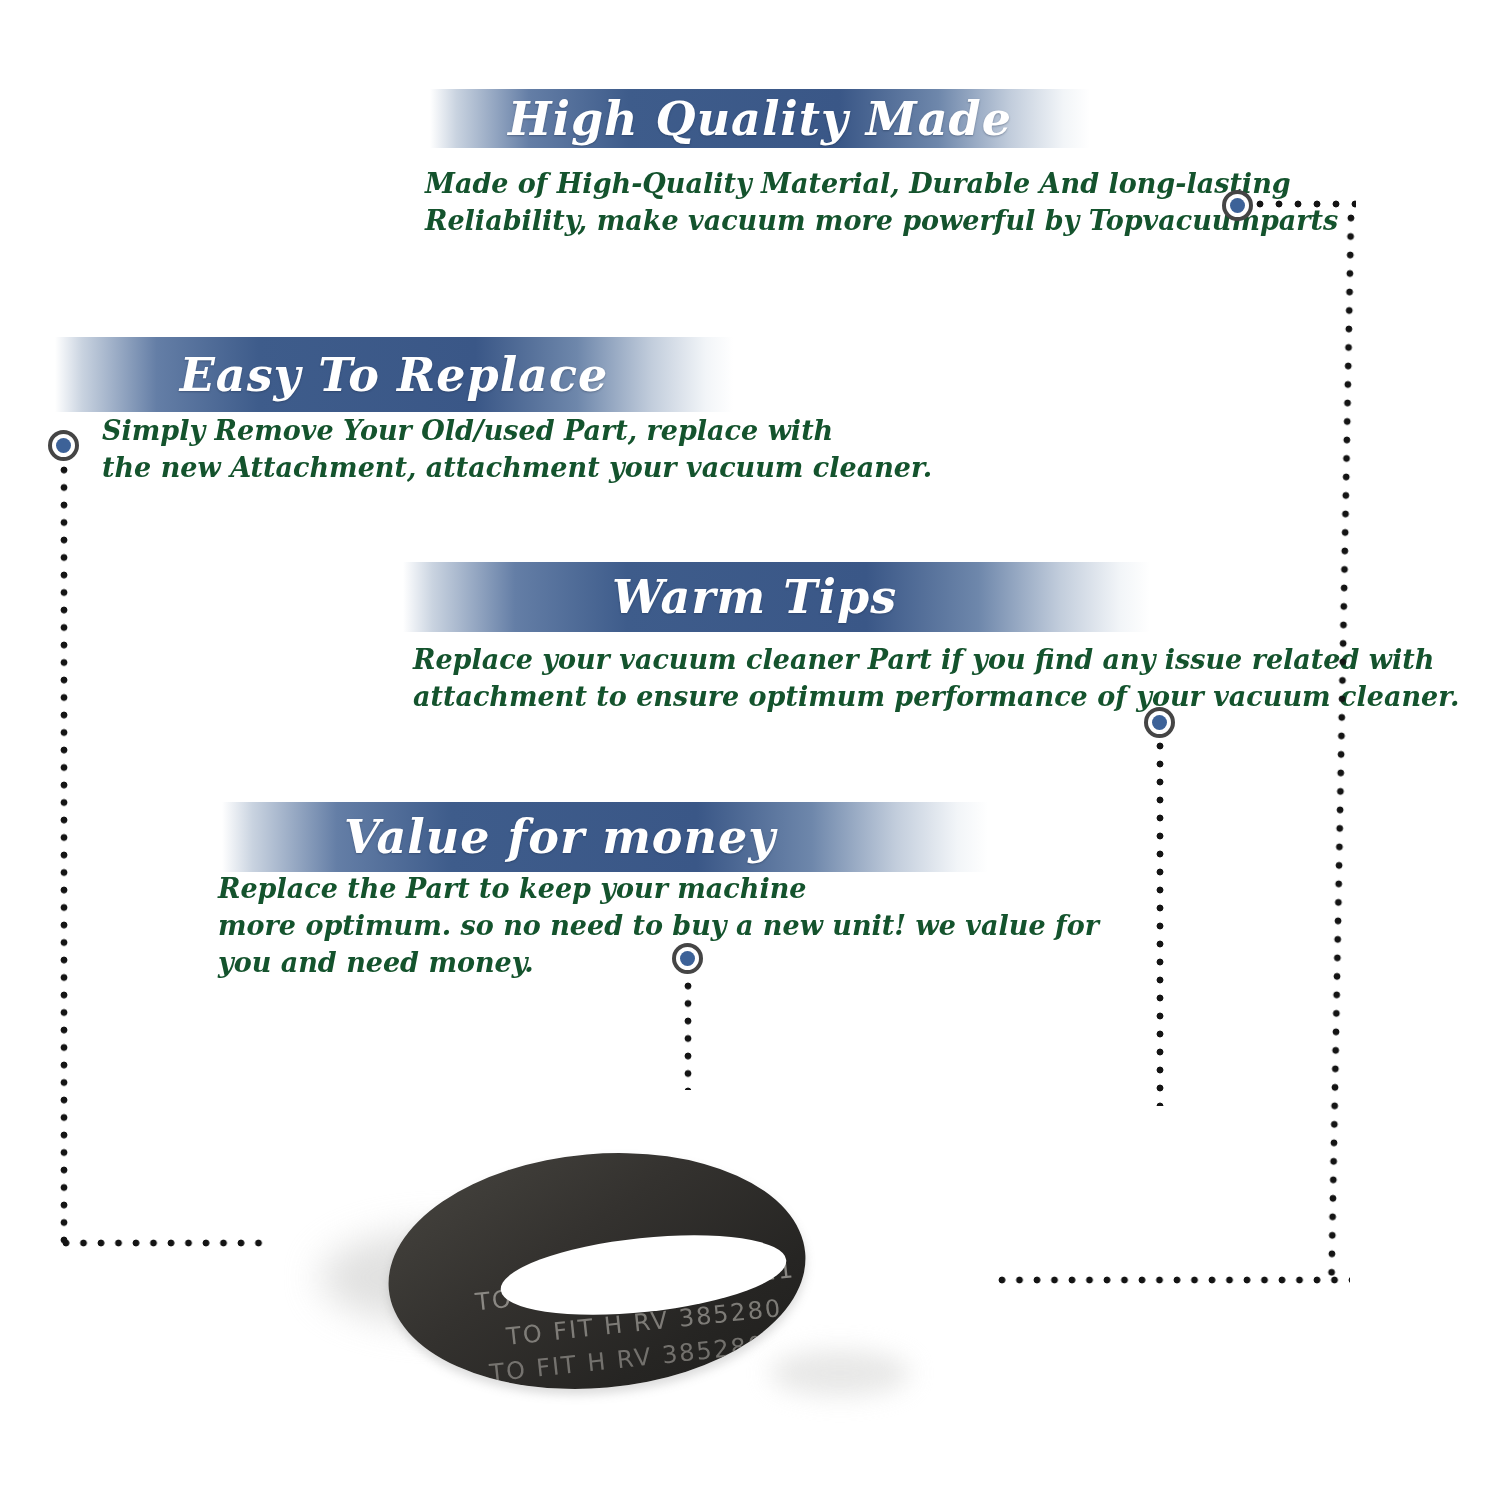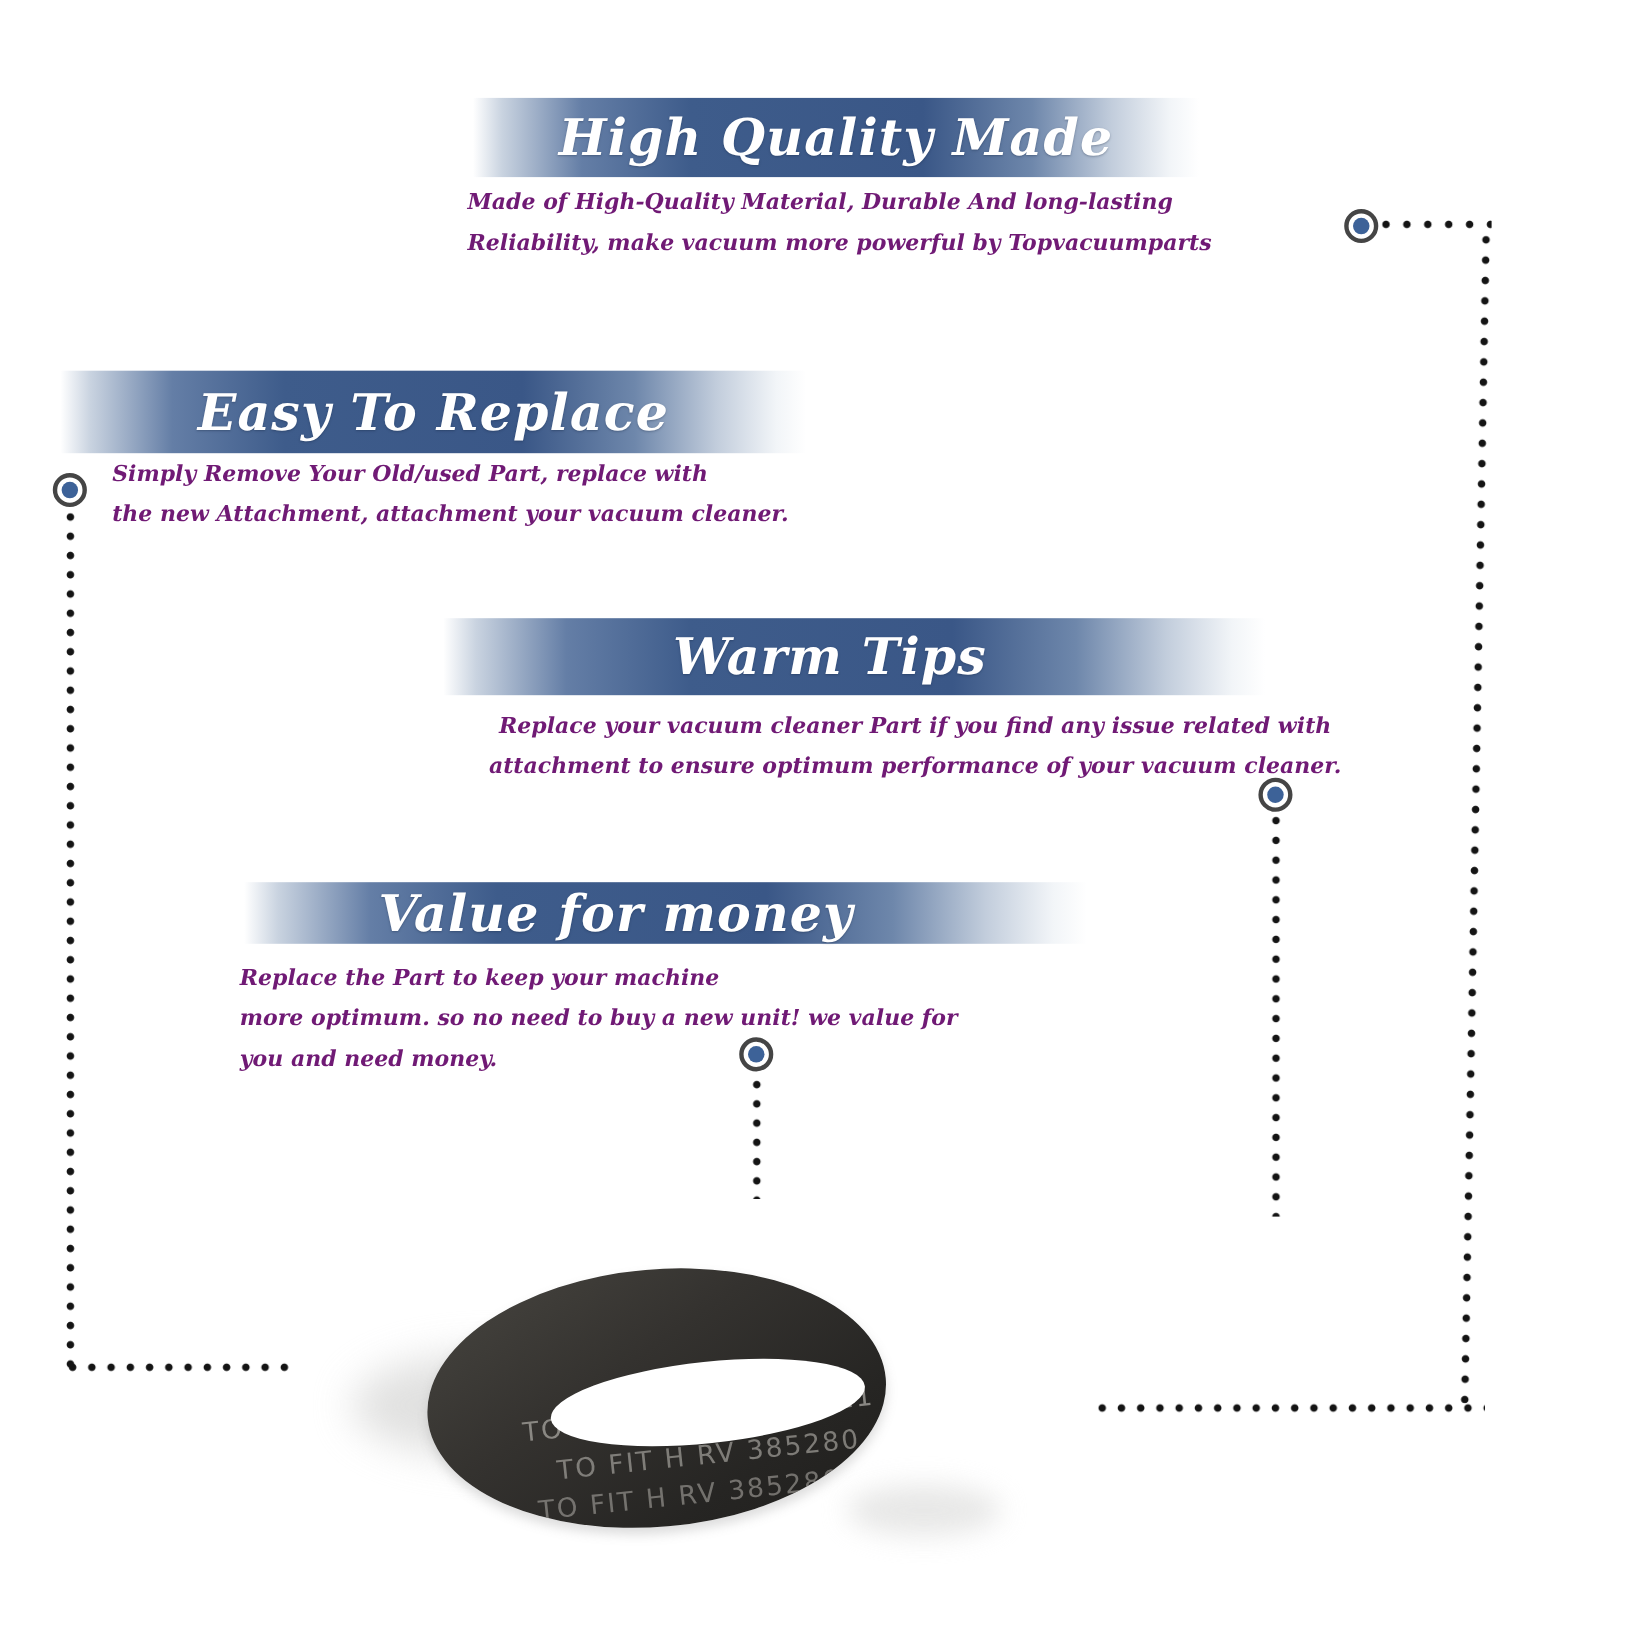--- a/index.html
+++ b/index.html
@@ -13,30 +13,30 @@
     background:linear-gradient(90deg,
       #ffffff 0%, #c9d3e0 4%, #647ea6 15%, #3e5c8b 30%,
       #3a5787 62%, #6e87ab 77%, #c2cddc 88%, #f2f5f8 96%, #ffffff 100%);
     display:flex;align-items:center;justify-content:center;
   }
   .banner-title{
     color:#ffffff;font-style:italic;font-weight:bold;font-size:46px;
     white-space:nowrap;letter-spacing:1px;
     text-shadow:0 1px 2px rgba(20,35,60,.35);
   }
-  #banner-1{left:430px;top:89px;width:660px;height:72px;}
+  #banner-1{left:430px;top:89px;width:660px;height:59px;}
   #banner-2{left:55px;top:337px;width:678px;height:75px;}
   #banner-3{left:403px;top:562px;width:747px;height:70px;}
-  #banner-4{left:222px;top:802px;width:766px;height:56px;}
+  #banner-4{left:222px;top:802px;width:766px;height:70px;}
   #banner-3 .banner-title{transform:translateX(-22px);font-style:italic;}
   #banner-4 .banner-title{transform:translateX(-45px);}
   
   .body-text{
-    position:absolute;color:#701a75;font-weight:bold;font-style:italic;
-    font-size:20px;line-height:37px;white-space:nowrap;
+    position:absolute;color:#14532d;font-weight:bold;font-style:italic;
+    font-size:27px;line-height:37px;white-space:nowrap;
   }
   #body-1{left:425px;top:165px;}
   #body-2{left:102px;top:412px;}
   #body-3{left:383px;top:641px;width:838px;text-align:center;margin-left:30px;}
   #body-4{left:218px;top:870px;}
   
   .marker{
     position:absolute;width:31px;height:31px;box-sizing:border-box;
     border:4px solid #454545;border-radius:50%;background:#ffffff;
     display:flex;align-items:center;justify-content:center;

